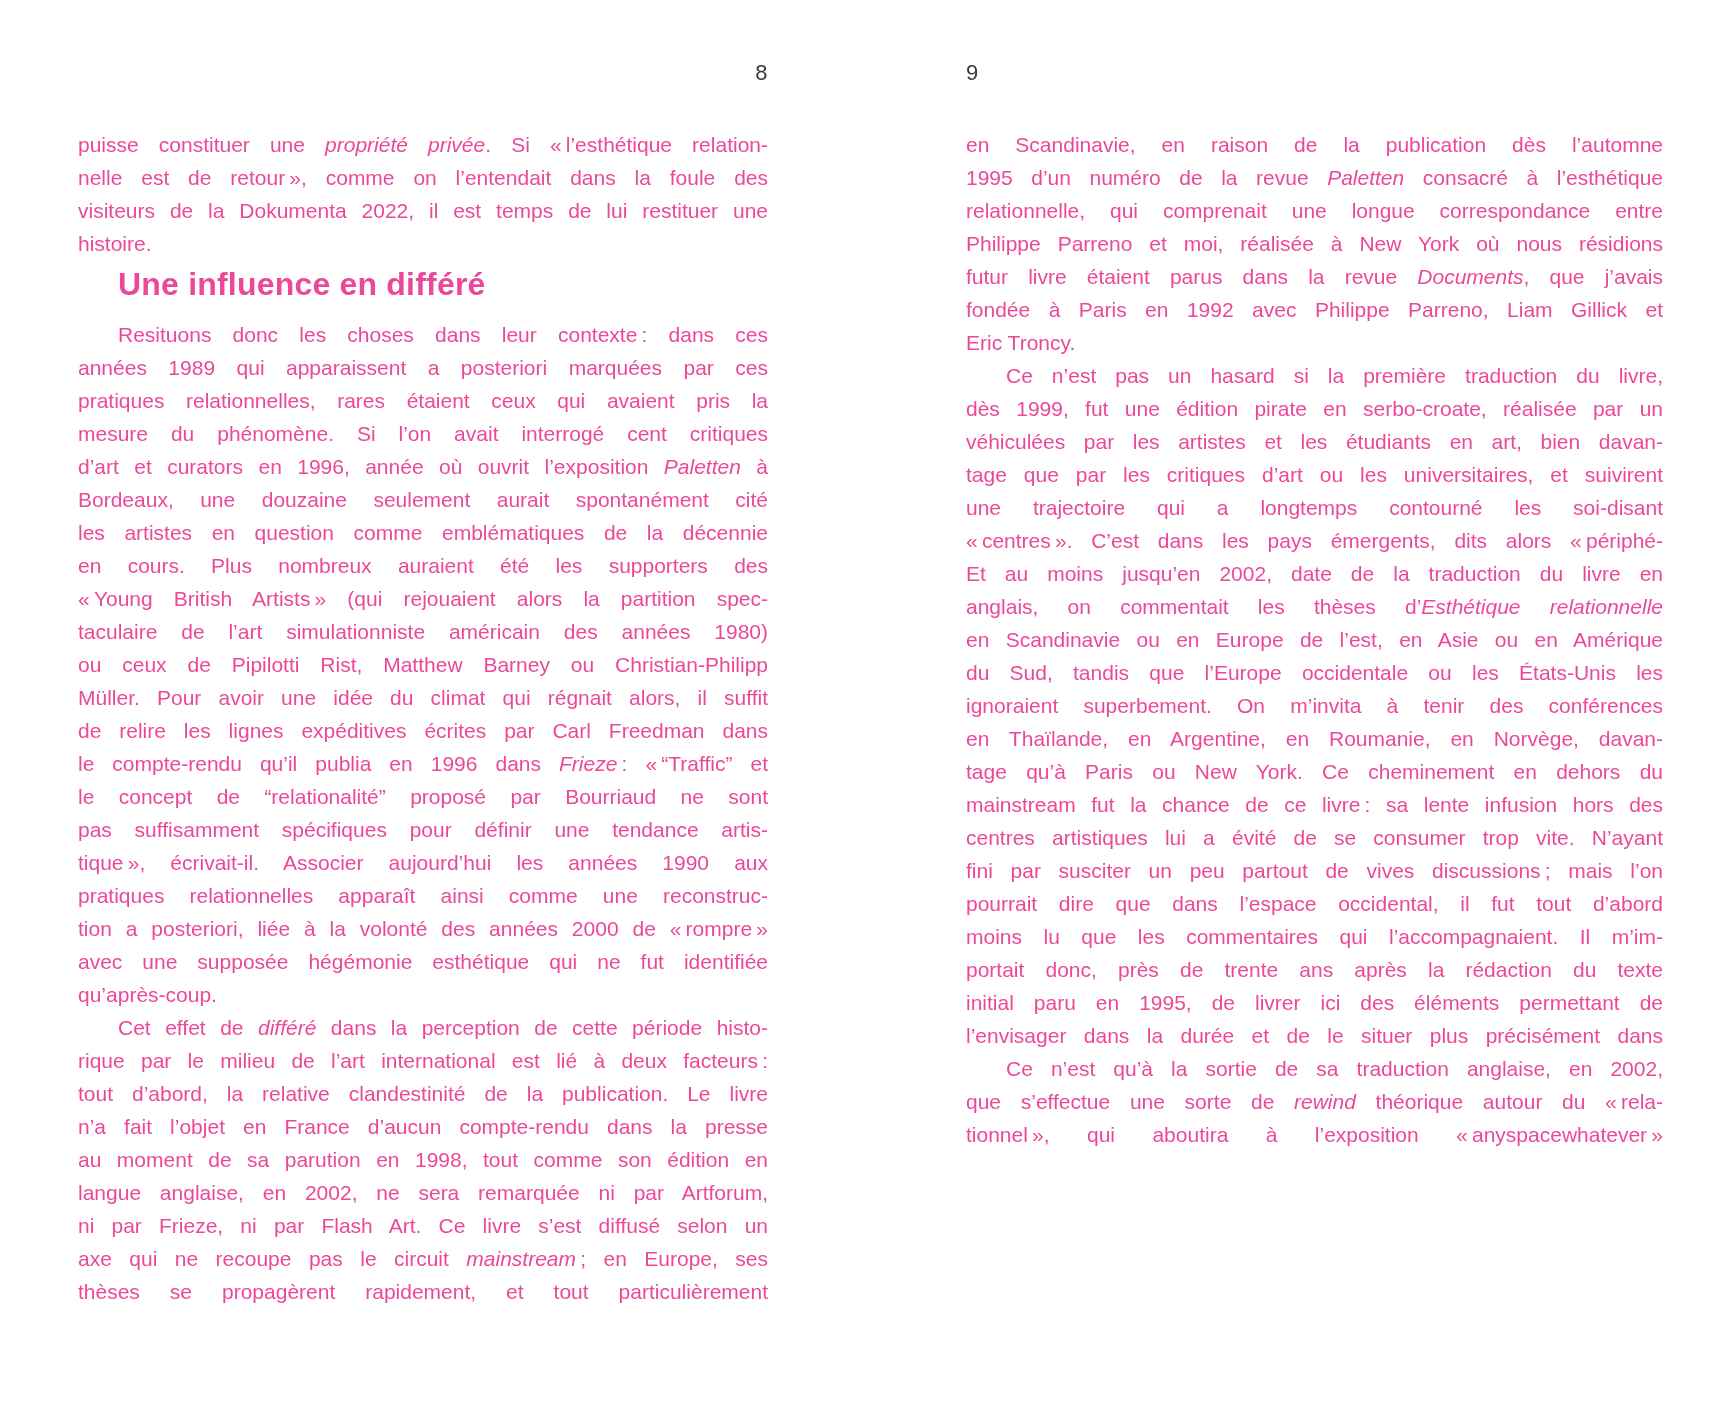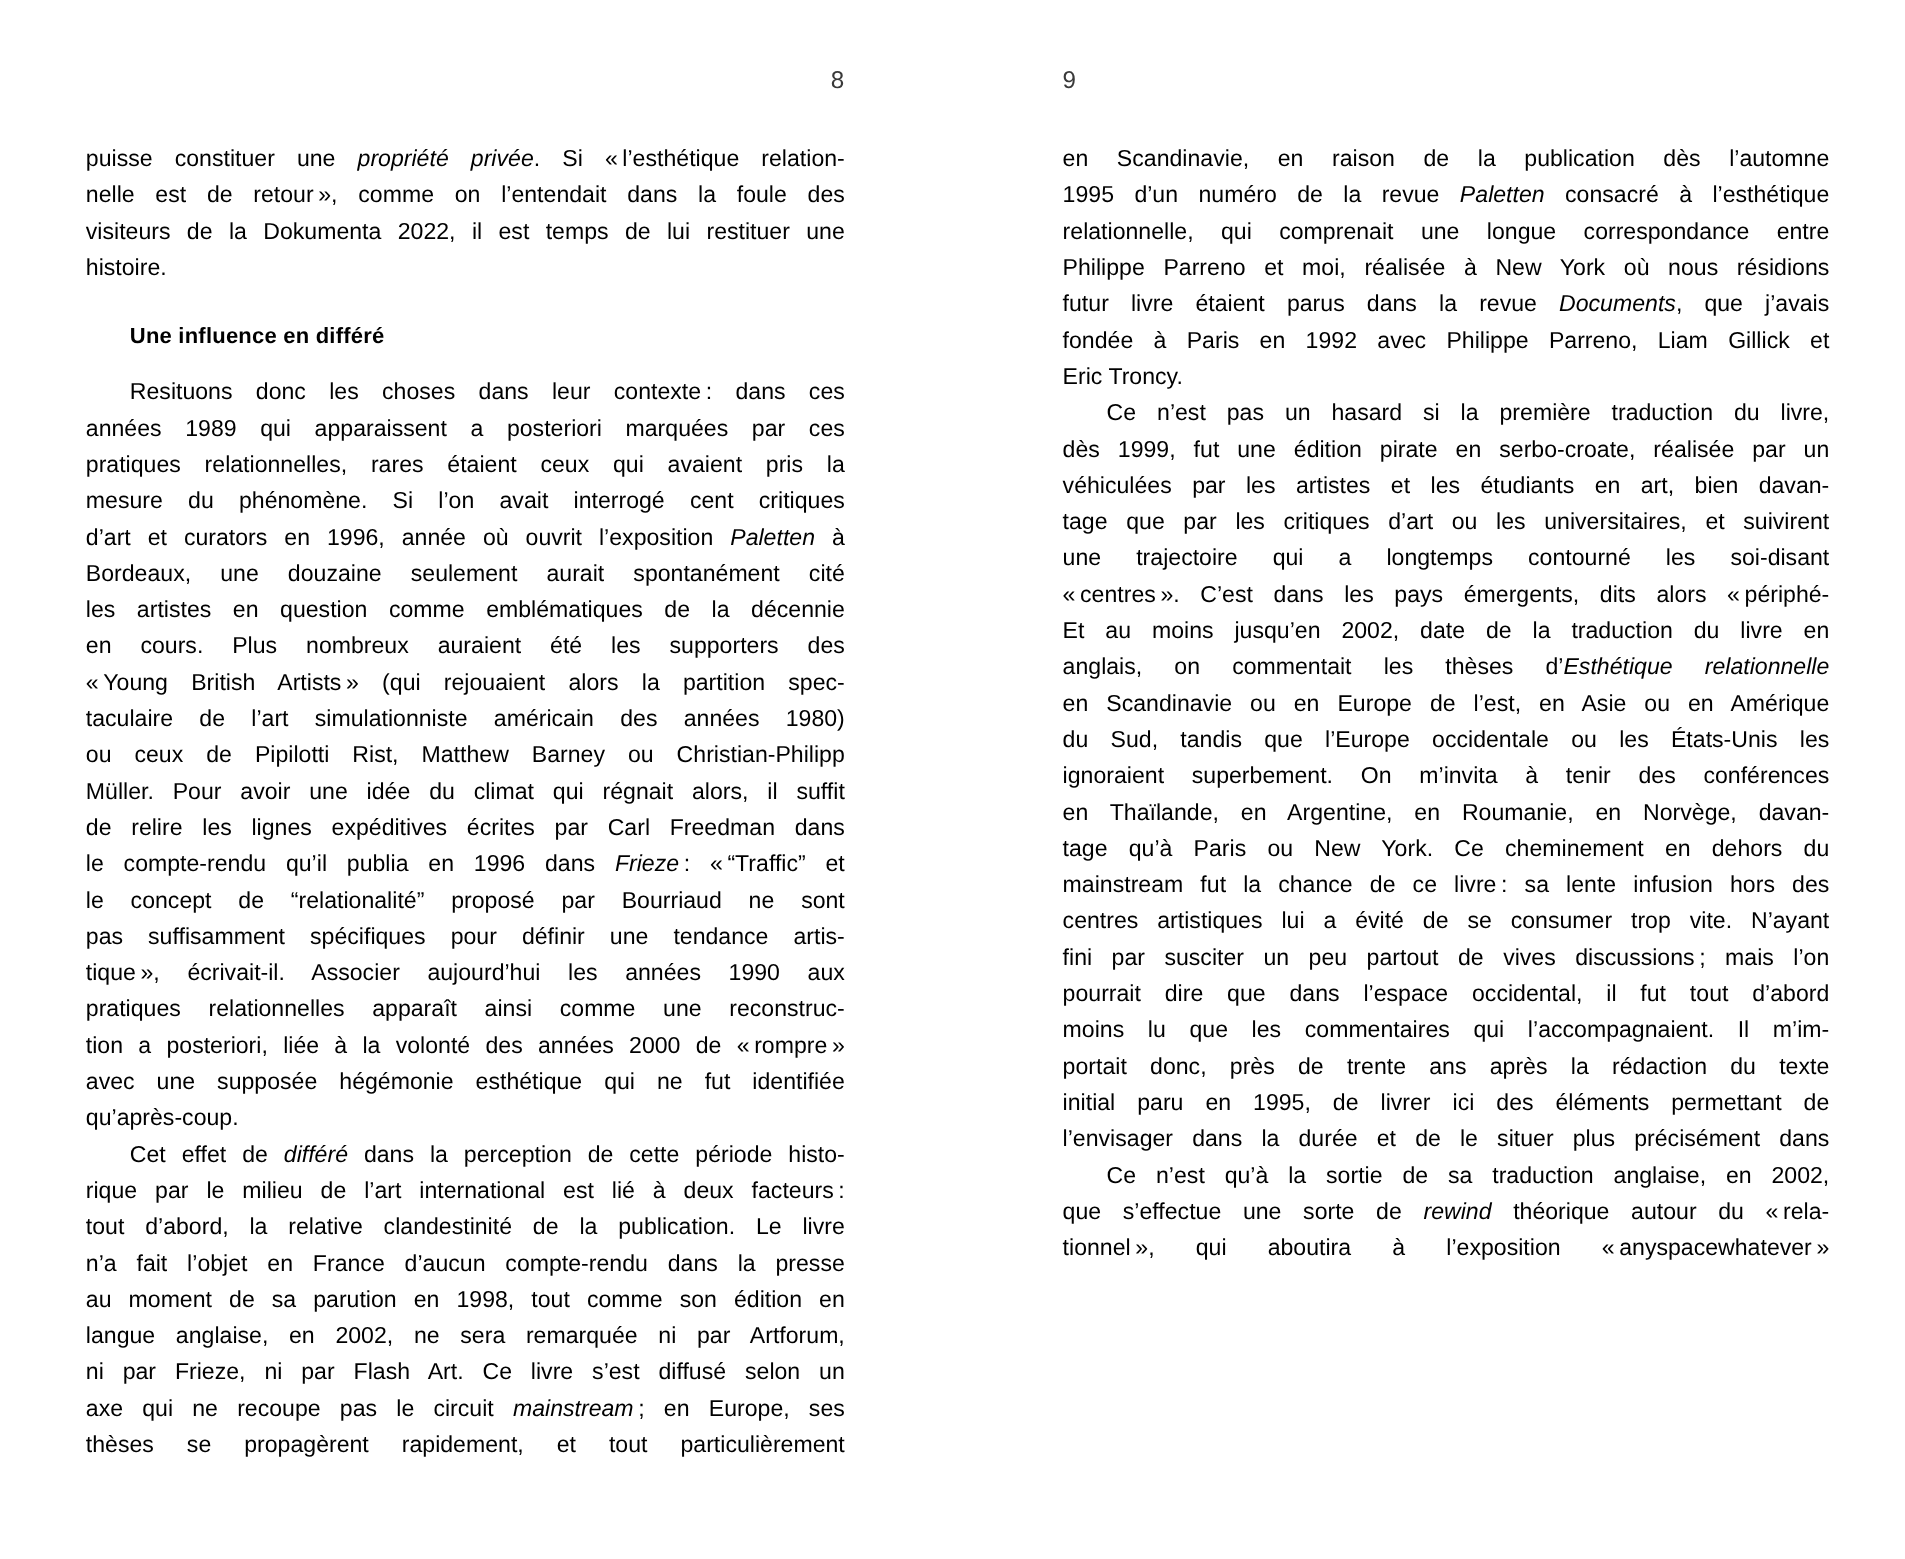--- a/index.html
+++ b/index.html
@@ -19,39 +19,39 @@
     color: #3a3a3a;
     letter-spacing: 0.5px;
   }
   #pageno-left { left: 618px; width: 150px; text-align: right; }
   #pageno-right { left: 966px; }
   .column {
     position: absolute;
     top: 128px;
     font-size: 21px;
     line-height: 33px;
-    color: #000000;
+    color: #ec4899;
   }
   #col-left  { left: 78px;  width: 690px; }
   #col-right { left: 966px; width: 697px; }
   .line {
     text-align: justify;
     text-align-last: justify;
     -moz-text-align-last: justify;
     white-space: normal;
     height: 33px;
     overflow: visible;
   }
   .line.unjust { text-align-last: left; -moz-text-align-last: left; }
   .line.indent { text-indent: 40px; }
   .heading {
-    font-size: 20px;
+    font-size: 32px;
     font-weight: bold;
     line-height: 36px;
-    margin-top: 28px;
+    margin-top: 6px;
     margin-bottom: 16px;
     text-indent: 40px;
     letter-spacing: 0.2px;
   }
   em { font-style: italic; }
 </style>
 </head>
 <body>
 
 <div id="pageno-left" class="page-number">8</div>

